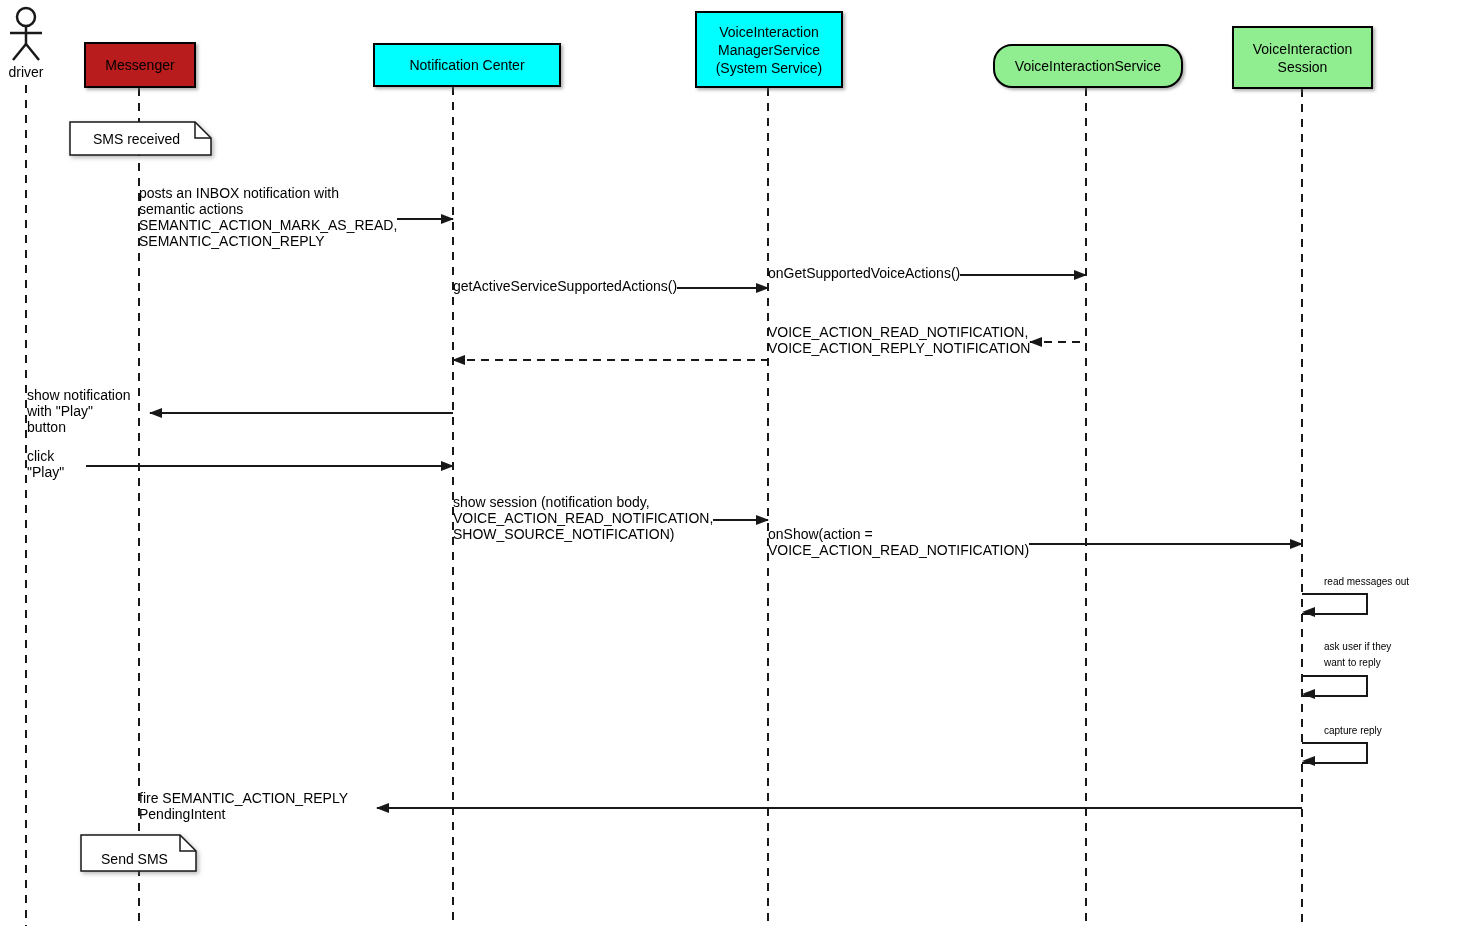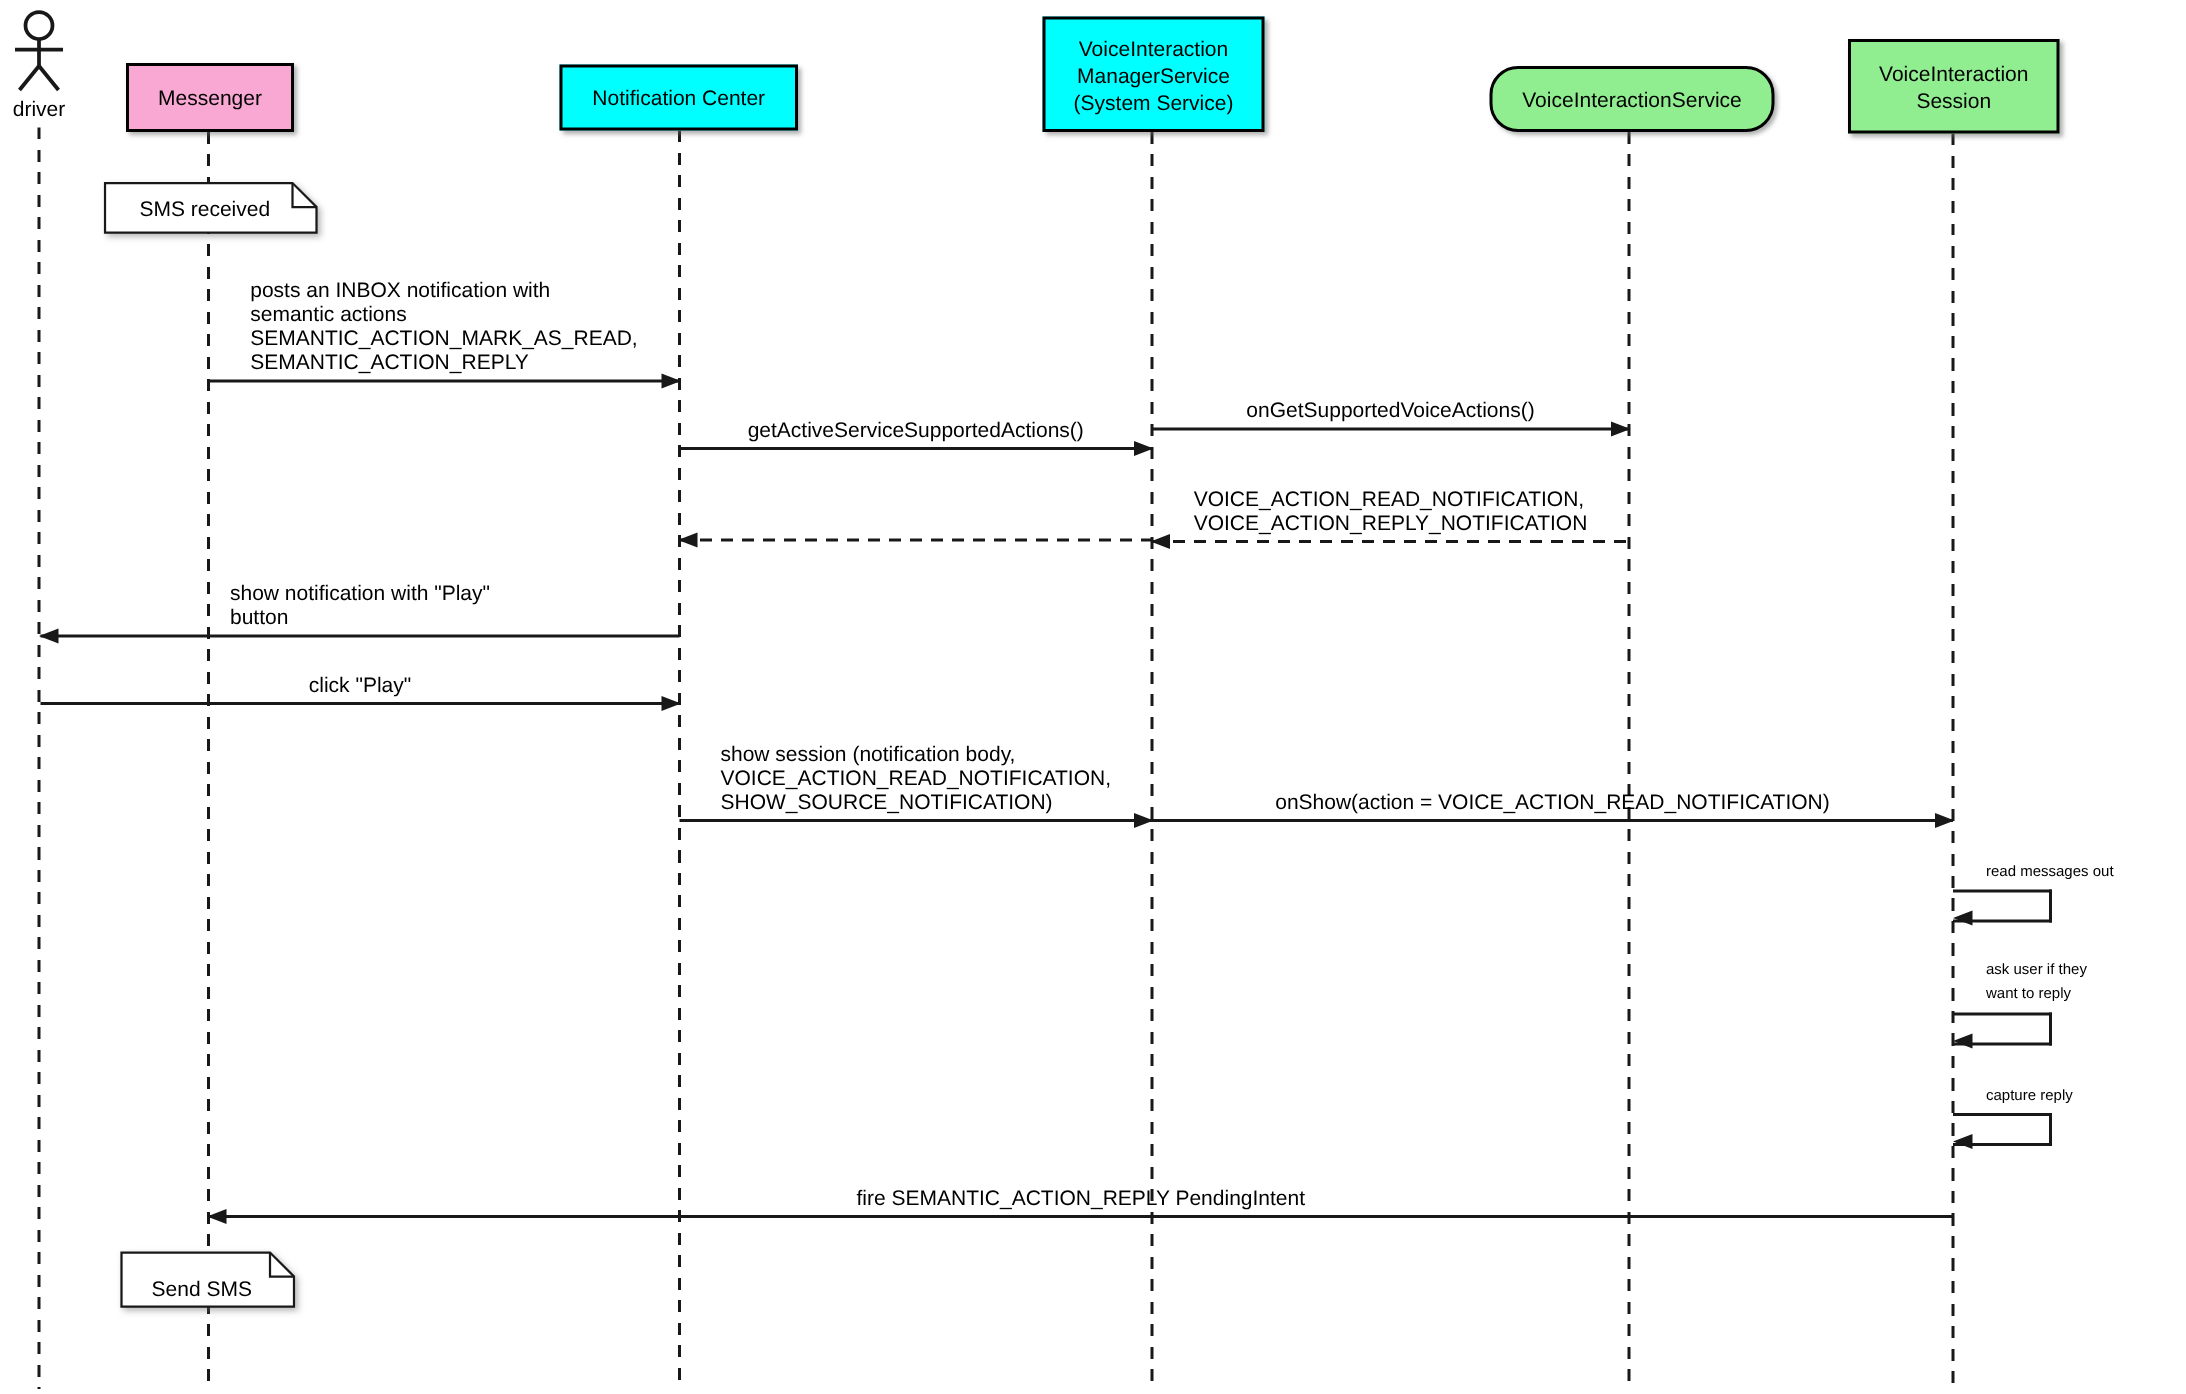--- a/index.html
+++ b/index.html
@@ -23,21 +23,21 @@
   .actor { position:absolute; }
   .actor-label { position:absolute; font-size:14px; text-align:center; }
   
   .note { position:absolute; filter:drop-shadow(2px 2px 2px rgba(110,110,110,0.5)); }
   .note svg { display:block; }
   .note-text {
     position:absolute; inset:0; display:flex; align-items:center; justify-content:center;
     font-size:14px; padding-right:8px;
   }
   
-  .msg { position:absolute; display:flex; flex-direction:column; align-items:center; }
+  .msg { position:absolute; display:flex; flex-direction:row; align-items:center; }
   .msg-label {
     font-size:14px; line-height:16px; white-space:pre-line; text-align:left; margin-bottom:4px;
   }
   .msg-line { position:relative; width:100%; height:2px; background:#181818; }
   .msg-line.dashed {
     background:repeating-linear-gradient(to right, #181818 0px, #181818 8px, transparent 8px, transparent 14px);
   }
   .head {
     position:absolute; width:0; height:0;
     border-top:5px solid transparent; border-bottom:5px solid transparent;
@@ -68,22 +68,22 @@
     <svg width="44" height="58" viewBox="0 0 44 58">
       <circle cx="22" cy="13" r="9" fill="none" stroke="#181818" stroke-width="2.5"></circle>
       <line x1="22" y1="22" x2="22" y2="40" stroke="#181818" stroke-width="2.5"></line>
       <line x1="6" y1="29" x2="38" y2="29" stroke="#181818" stroke-width="2.5"></line>
       <line x1="22" y1="40" x2="9" y2="56" stroke="#181818" stroke-width="2.5"></line>
       <line x1="22" y1="40" x2="35" y2="56" stroke="#181818" stroke-width="2.5"></line>
     </svg>
   </div>
   <div class="actor-label" style="left:0px; top:64px; width:52px;">driver</div>
 
-  <div class="participant" style="left: 84px; top: 42px; width: 112px; height: 46px; background-color: #f9a8d4;">Messenger</div>
-  <div class="participant" style="left: 373px; top: 43px; width: 159px; height: 44px; background-color: rgb(0, 255, 255);">Notification Center</div>
+  <div class="participant" style="left: 84px; top: 42px; width: 112px; height: 46px; background-color: #b91c1c;">Messenger</div>
+  <div class="participant" style="left: 373px; top: 43px; width: 188px; height: 44px; background-color: rgb(0, 255, 255);">Notification Center</div>
   <div class="participant" style="left: 695px; top: 11px; width: 148px; height: 77px; background-color: rgb(0, 255, 255);">VoiceInteraction
 ManagerService
 (System Service)</div>
   <div class="participant" style="left: 993px; top: 44px; width: 190px; height: 44px; background-color: rgb(144, 238, 144); border-radius: 19px;">VoiceInteractionService</div>
   <div class="participant" style="left: 1232px; top: 26px; width: 141px; height: 63px; background-color: rgb(144, 238, 144);">VoiceInteraction
 Session</div>
 
   <div class="note" style="left:69px; top:121px; width:143px; height:35px;">
     <svg width="143" height="35">
       <path d="M1,1 L126,1 L142,17 L142,34 L1,34 Z" fill="#ffffff" stroke="#181818" stroke-width="1.5"></path>

